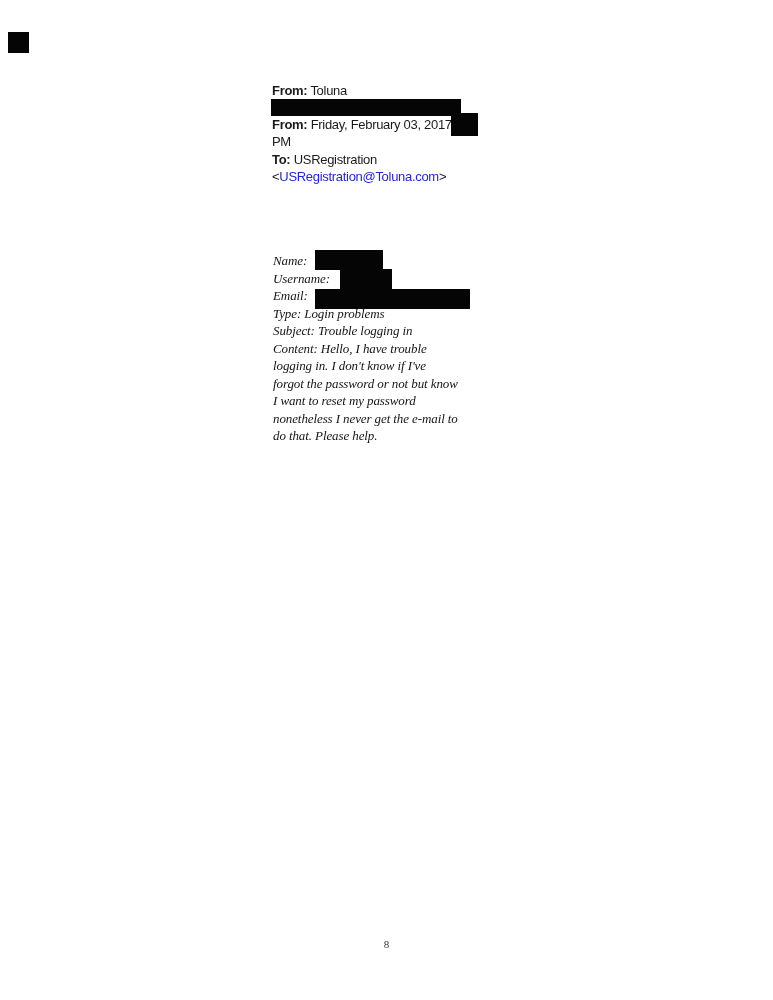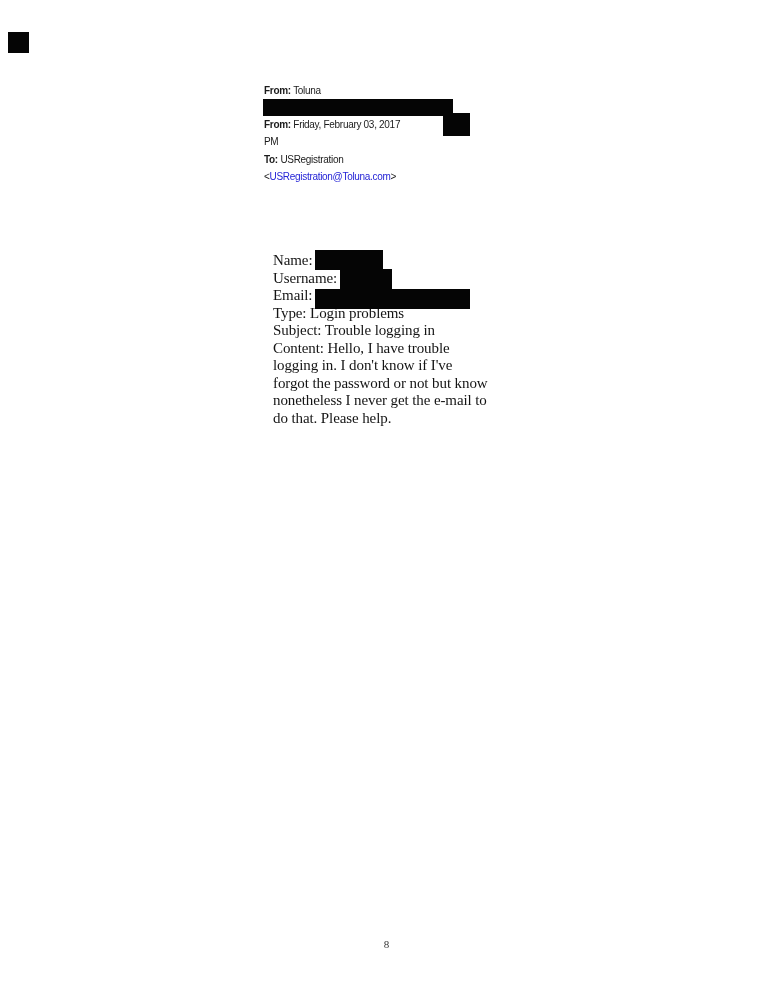--- a/index.html
+++ b/index.html
@@ -20,23 +20,23 @@
   
   .corner-redact {
     position: absolute;
     left: 8px; top: 32px;
     width: 21px; height: 21px;
     background: #050505;
   }
   
   .email-header {
     position: absolute;
-    left: 264px; top: 82px;
+    left: 272px; top: 82px;
     width: 230px;
-    font-size: 10px;
+    font-size: 13px;
     letter-spacing: -0.3px;
     line-height: 17.2px;
     color: #1b1b1b;
   }
   .email-header .lbl { font-weight: bold; }
   .header-redact-bar {
     width: 190px; height: 17px;
     margin-left: -1px;
     background: #050505;
   }
@@ -49,24 +49,25 @@
   .email-link {
     color: #2524d6;
     cursor: pointer;
   }
   
   .email-body {
     position: absolute;
     left: 273px; top: 252px;
     width: 235px;
     font-family: "Liberation Serif", serif;
-    font-size: 15px;
+    font-size: 13px;
     letter-spacing: -0.1px;
     line-height: 17.5px;
     color: #141414;
+    font-style: italic;
   }
   .body-redact { position: absolute; background: #050505; }
   .redact-name     { left: 42px; top: -2px;  width: 68px;  height: 20px; }
   .redact-username { left: 67px; top: 17px;  width: 52px;  height: 20px; }
   .redact-email    { left: 42px; top: 37px;  width: 155px; height: 20px; }
   .page-number {
     position: absolute;
     left: 0; right: 0; top: 938px;
     text-align: center;
     font-family: "Liberation Serif", serif;
@@ -93,20 +94,21 @@
 
   <div class="email-body">
     <div>Name:</div>
     <div>Username:</div>
     <div>Email:</div>
     <div>Type: Login problems</div>
     <div>Subject: Trouble logging in</div>
     <div>Content: Hello, I have trouble</div>
     <div>logging in. I don't know if I've</div>
     <div>forgot the password or not but know</div>
+    <div>I want to reset my password</div>
     <div>nonetheless I never get the e-mail to</div>
     <div>do that. Please help.</div>
     <div class="body-redact redact-name"></div>
     <div class="body-redact redact-username"></div>
     <div class="body-redact redact-email"></div>
   </div>
 
   <div class="page-number">8</div>
 
 </div>

